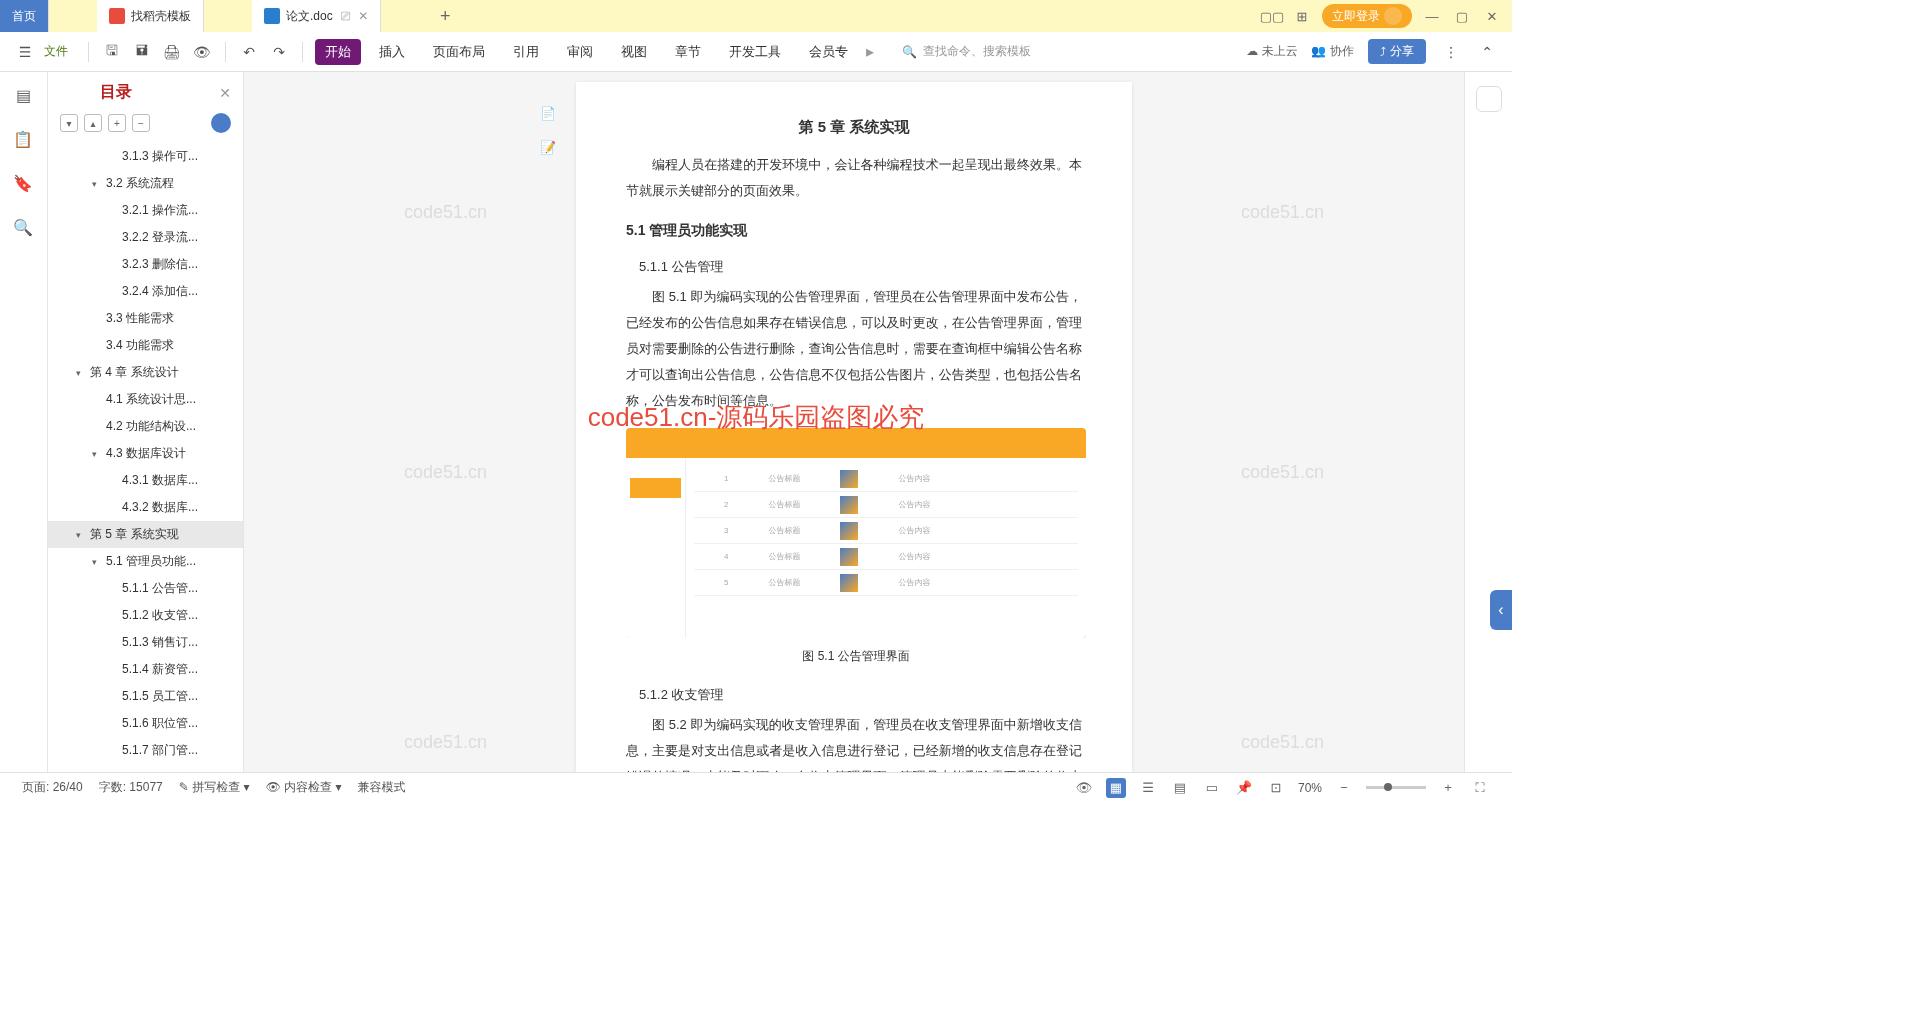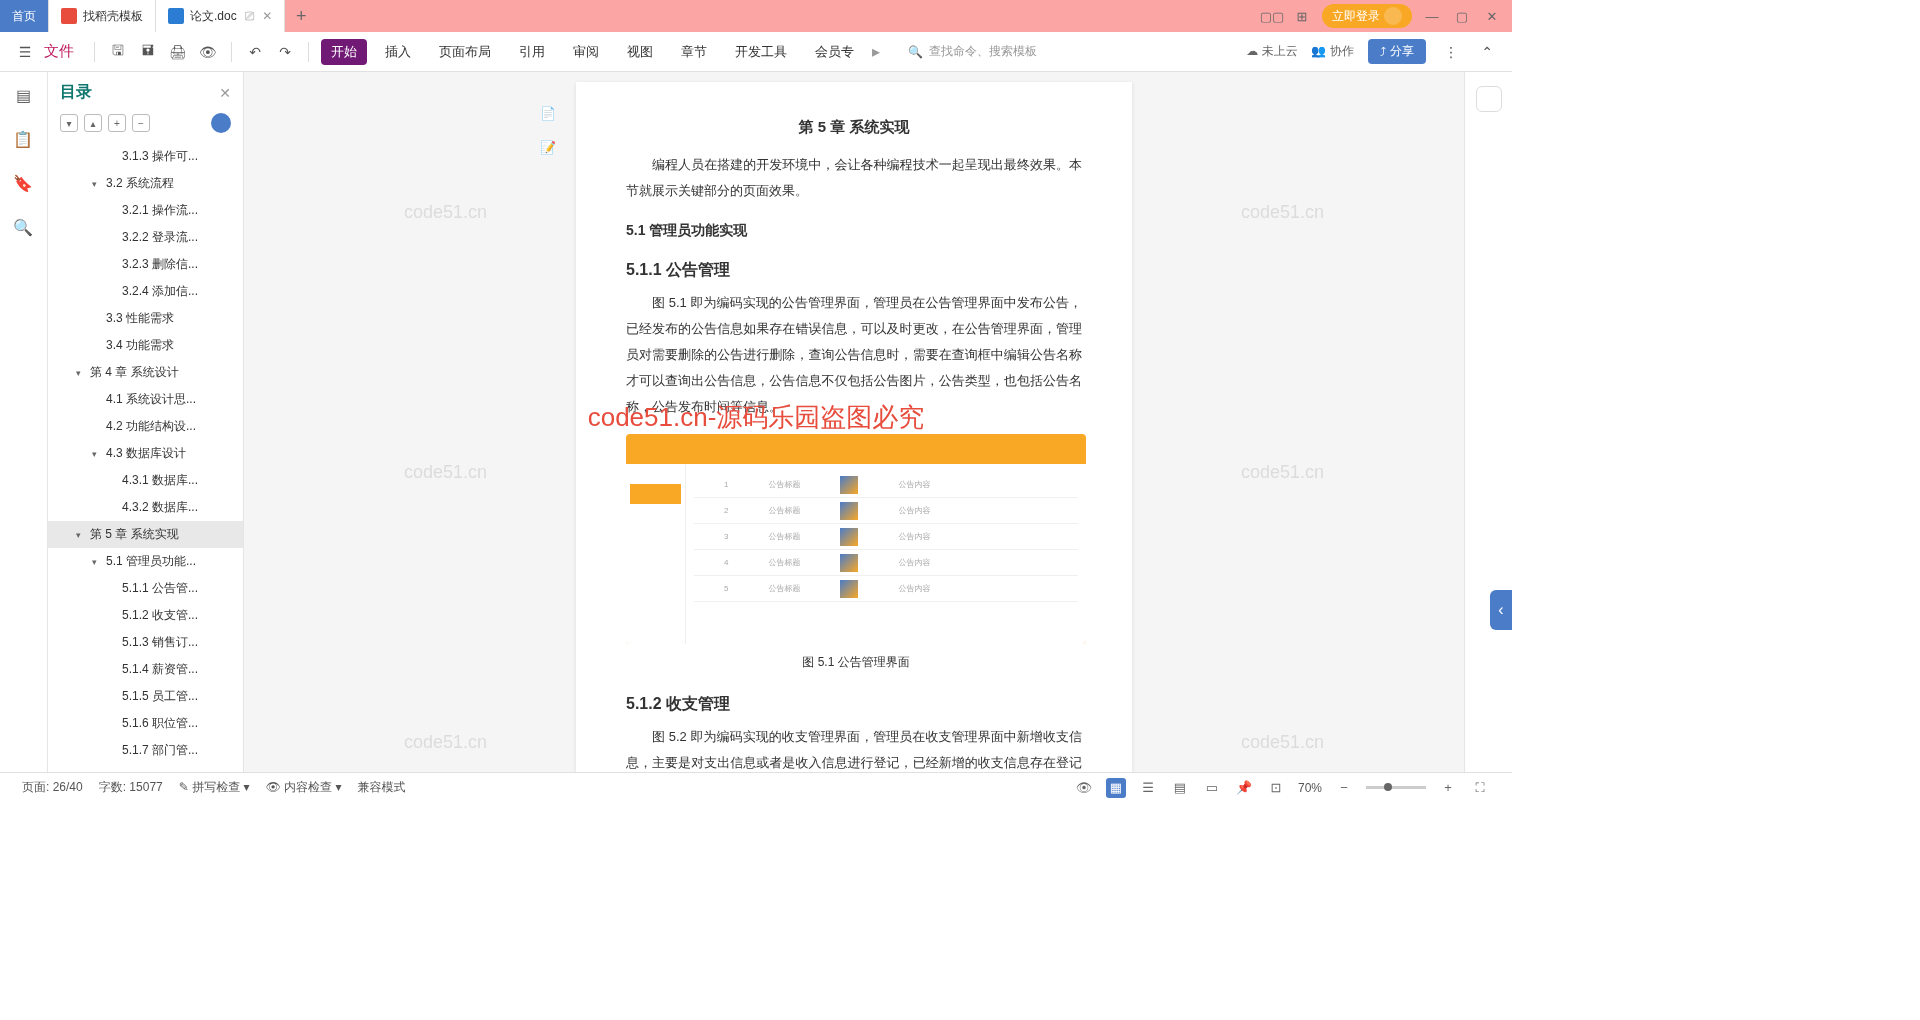--- a/index.html
+++ b/index.html
@@ -1,73 +1,73 @@
 <!DOCTYPE html>
 <html><head>
 <meta charset="utf-8">
 <style>
 * { margin: 0; padding: 0; box-sizing: border-box; font-family: "Microsoft YaHei", sans-serif; }
 body { background: #fff; width: 1512px; height: 804px; overflow: hidden; position: relative; }
 
 
-.title-bar { height: 32px; background: #fca5a5; display: flex; align-items: center; }
+.title-bar { height: 32px; background: #fef9c3; display: flex; align-items: center; gap: 48px; }
 .tab { height: 32px; display: flex; align-items: center; padding: 0 12px; font-size: 12px; color: #333; border-right: 1px solid #ddd; }
 .tab.home { background: #4a7cc8; color: #fff; }
 .tab.template { background: #fff; }
 .tab.active { background: #fff; justify-content: flex-end; }
 .tab-icon { width: 16px; height: 16px; margin-right: 6px; display: inline-block; }
 .tab-icon.red { background: #e74c3c; border-radius: 2px; }
 .tab-icon.blue { background: #2b7cd3; border-radius: 2px; }
 .tab-close { margin-left: 8px; color: #999; cursor: pointer; }
 .tab-add { width: 32px; text-align: center; color: #666; cursor: pointer; font-size: 18px; }
 .title-right { margin-left: auto; display: flex; align-items: center; gap: 10px; padding-right: 10px; }
 .title-icon { width: 20px; height: 20px; color: #666; cursor: pointer; display: flex; align-items: center; justify-content: center; font-size: 13px; }
 .login-btn { background: #f9a825; color: #fff; padding: 3px 10px; border-radius: 12px; font-size: 12px; display: flex; align-items: center; gap: 4px; }
 .avatar { width: 18px; height: 18px; background: #fff3; border-radius: 50%; }
 
 
 .ribbon { height: 40px; border-bottom: 1px solid #e0e0e0; display: flex; align-items: center; padding: 0 14px; gap: 8px; }
 .ribbon-icon { width: 22px; height: 22px; color: #555; cursor: pointer; display: flex; align-items: center; justify-content: center; font-size: 14px; }
-.ribbon-file { font-size: 15px; color: #be185d; margin-right: 8px; cursor: pointer; }
+.ribbon-file { font-size: 12px; color: #4d7c0f; margin-right: 8px; cursor: pointer; }
 .ribbon-sep { width: 1px; height: 20px; background: #ddd; margin: 0 4px; }
 .ribbon-tab { font-size: 13px; color: #333; padding: 4px 10px; cursor: pointer; }
 .ribbon-tab.active { background: #701a75; color: #fff; border-radius: 4px; }
 .ribbon-search { margin-left: 20px; display: flex; align-items: center; gap: 6px; color: #999; font-size: 12px; }
 .ribbon-right { margin-left: auto; display: flex; align-items: center; gap: 14px; font-size: 12px; color: #666; text-align: right; }
 .share-btn { background: #4a7cc8; color: #fff; padding: 4px 12px; border-radius: 4px; display: flex; align-items: center; gap: 4px; }
 
 
 .main { display: flex; height: 700px; }
 .sidebar-icons { width: 48px; border-right: 1px solid #e5e5e5; display: flex; flex-direction: column; align-items: center; padding-top: 12px; gap: 22px; }
 .sb-icon { width: 22px; height: 22px; color: #666; cursor: pointer; display: flex; align-items: center; justify-content: center; font-size: 16px; }
 
 
 .toc-panel { width: 196px; border-right: 1px solid #e5e5e5; display: flex; flex-direction: column; }
 .toc-header { padding: 10px 12px 6px; display: flex; align-items: center; justify-content: space-between; }
-.toc-title { font-size: 16px; font-weight: bold; color: #0f766e; }
+.toc-title { font-size: 16px; font-weight: bold; color: #b91c1c; margin-left: 40px; }
 .toc-close { color: #999; cursor: pointer; font-size: 14px; }
 .toc-tools { padding: 4px 12px; display: flex; gap: 6px; align-items: center; }
 .toc-tool { width: 18px; height: 18px; border: 1px solid #bbb; border-radius: 3px; display: flex; align-items: center; justify-content: center; font-size: 10px; color: #666; cursor: pointer; }
 .toc-robot { margin-left: auto; width: 20px; height: 20px; background: #4a7cc8; border-radius: 50%; }
 .toc-list { flex: 1; overflow-y: auto; padding: 6px 0; font-size: 12px; color: #333; }
 .toc-item { padding: 5px 12px 5px 12px; cursor: pointer; white-space: nowrap; overflow: hidden; text-overflow: ellipsis; display: flex; align-items: center; gap: 4px; }
 .toc-item.selected { background: #e8e8e8; }
 .toc-chev { width: 10px; font-size: 9px; color: #666; }
 .indent-1 { padding-left: 28px; }
 .indent-2 { padding-left: 44px; }
 .indent-3 { padding-left: 60px; }
 
 
 .doc-canvas { flex: 1; background: #f5f5f5; overflow-y: auto; position: relative; display: flex; justify-content: center; padding-top: 10px; }
 .page { width: 556px; background: #fff; box-shadow: 0 1px 4px rgba(0,0,0,.1); padding: 30px 50px; font-size: 13px; color: #333; line-height: 2; position: relative; }
 .page-icons { position: absolute; left: -40px; top: 20px; display: flex; flex-direction: column; gap: 10px; }
 .pg-icon { width: 24px; height: 24px; color: #999; border-radius: 4px; display: flex; align-items: center; justify-content: center; font-size: 13px; }
 .h1 { font-size: 15px; font-weight: bold; text-align: center; margin-bottom: 10px; }
 .h2 { font-size: 14px; font-weight: bold; margin: 12px 0 6px; }
-.h3 { font-size: 16px; font-weight: bold; margin: 10px 0 4px; }
+.h3 { font-size: 13px; font-weight: normal; margin: 10px 13px 4px; }
 .para { text-indent: 2em; text-align: justify; }
 .fig { margin: 14px auto; width: 460px; }
 .fig-img { width: 460px; height: 210px; background: #f9a825; border-radius: 4px; position: relative; overflow: hidden; }
 .fig-inner { position: absolute; left: 0; top: 30px; right: 0; bottom: 0; background: #fff; display: flex; }
 .fig-side { width: 60px; background: #fff; border-right: 1px solid #eee; }
 .fig-side-hl { height: 20px; background: #f9a825; margin: 20px 4px; }
 .fig-main { flex: 1; padding: 8px; }
 .fig-row { height: 26px; border-bottom: 1px solid #f0f0f0; display: flex; align-items: center; gap: 40px; padding-left: 30px; font-size: 8px; color: #aaa; }
 .fig-thumb { width: 18px; height: 18px; background: linear-gradient(135deg,#4a7cc8,#f9a825); }
 .fig-cap { text-align: center; font-size: 12px; margin-top: 6px; }

